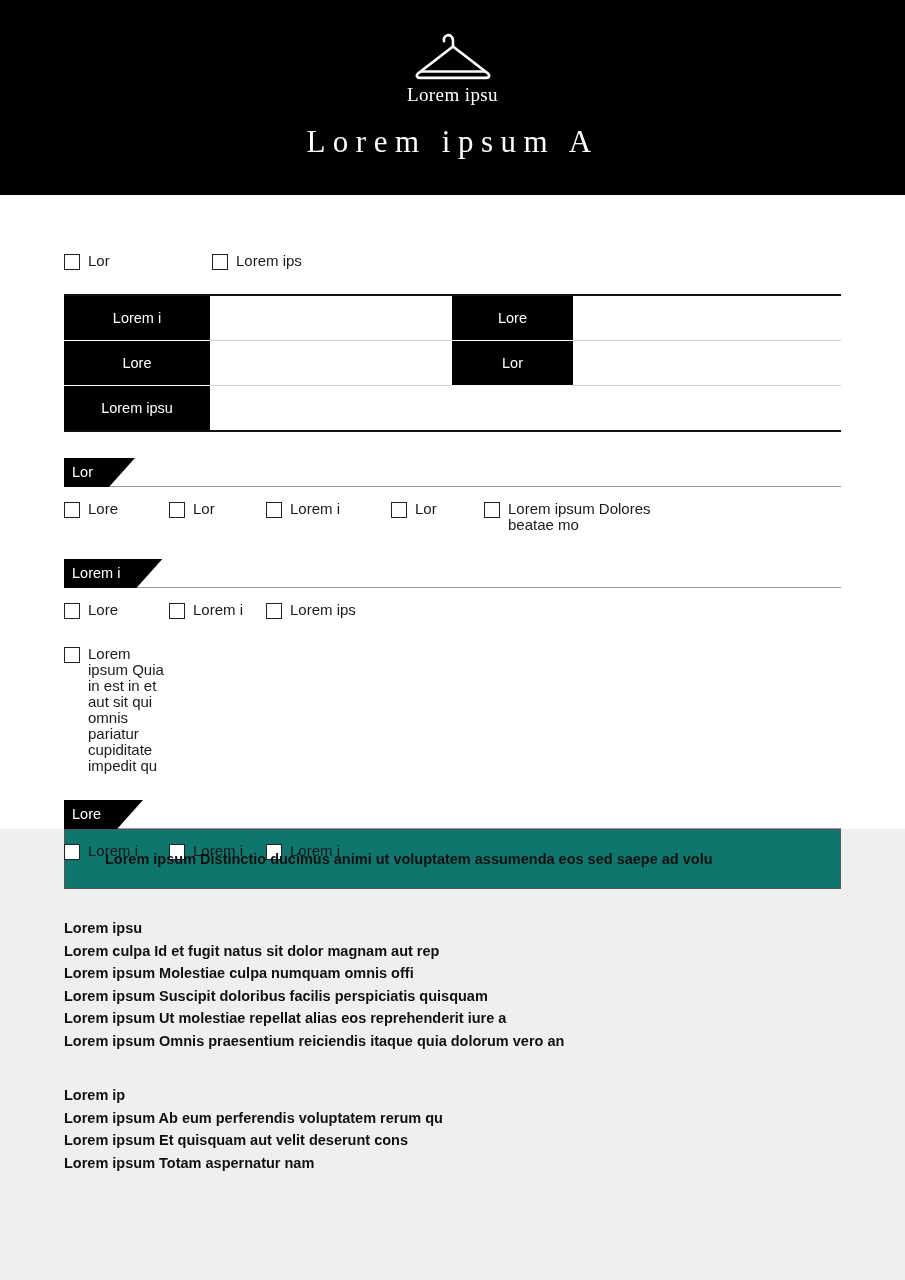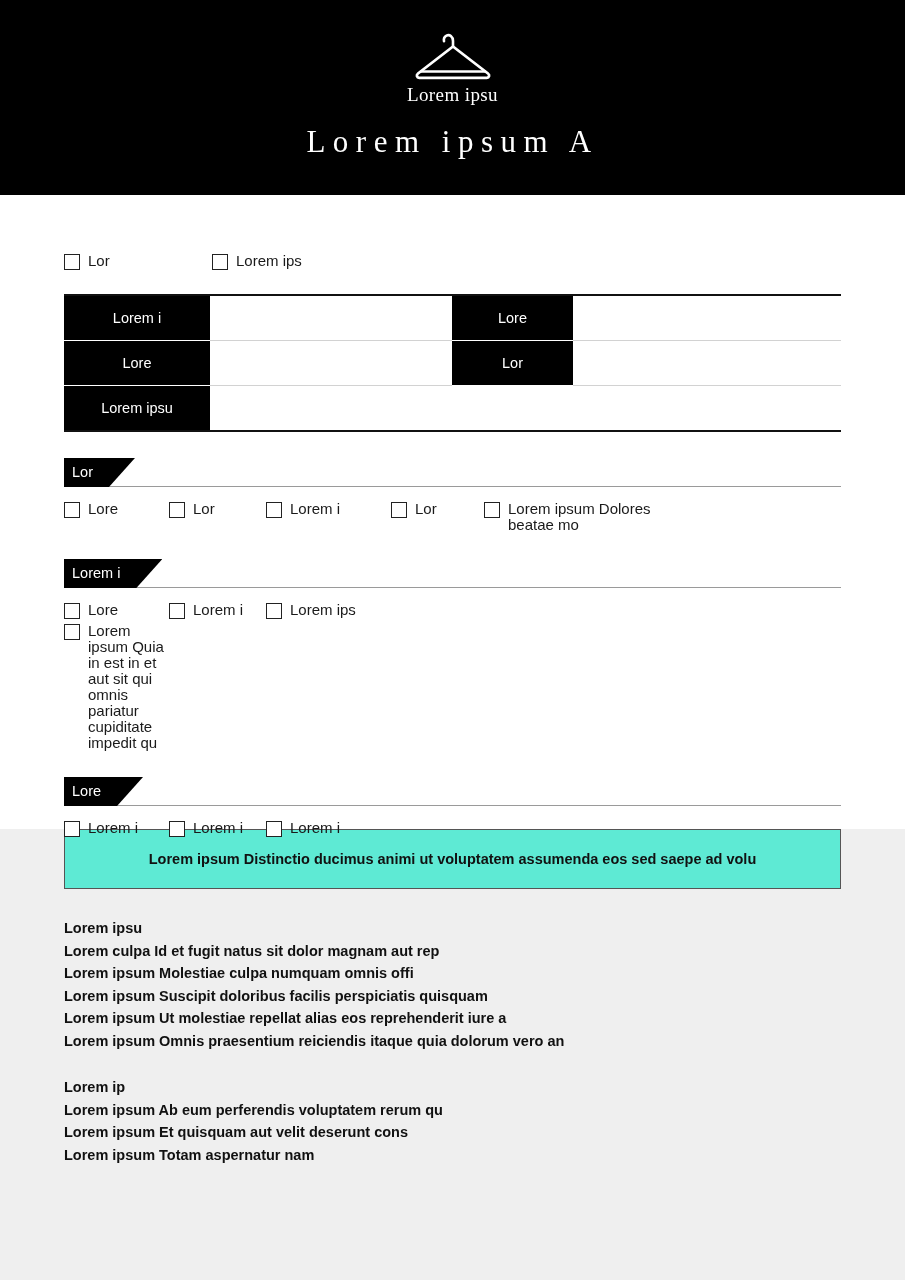--- a/index.html
+++ b/index.html
@@ -142,21 +142,21 @@
     white-space: nowrap;
   }
   .section-rule {
     position: absolute;
     left: 0; right: 0; bottom: 0;
     border-bottom: 1.4px solid #9a9a9a;
   }
   .section-body { padding-top: 14px; }
 
   .cb-row { display: flex; align-items: flex-start; }
-  .cb-row + .cb-row { margin-top: 4px; }
+  .cb-row + .cb-row { margin-top: 27px; }
 
   
   .s1 .cb-item:nth-child(1) { width: 105px; }
   .s1 .cb-item:nth-child(2) { width: 97px; }
   .s1 .cb-item:nth-child(3) { width: 125px; }
   .s1 .cb-item:nth-child(4) { width: 93px; }
   .s1 .cb-item:nth-child(5) { width: 230px; }
 
   
   .s2 .cb-item:nth-child(1), .s3 .cb-item:nth-child(1) { width: 105px; }
@@ -166,32 +166,31 @@
   .footer {
     background: #efefef;
     width: 905px;
     height: 479px;
     box-sizing: border-box;
     padding: 0 64px;
   }
   .notice {
     margin-top: 28px;
     border: 1.6px solid #555555;
-    background: #5eead4;
+    background: #0f766e;
     padding: 18px 40px;
     box-sizing: border-box;
     width: 777px;
-    text-align: center;
     font-size: 14.5px;
     font-weight: bold;
     line-height: 22px;
     color: #111111;
   }
   .foot-block { margin-top: 28px; }
-  .foot-block + .foot-block { margin-top: 24px; }
+  .foot-block + .foot-block { margin-top: 32px; }
   .foot-line {
     font-size: 14.5px;
     font-weight: bold;
     line-height: 22.5px;
     color: #111111;
   }
 </style>
 </head>
 <body>
 

